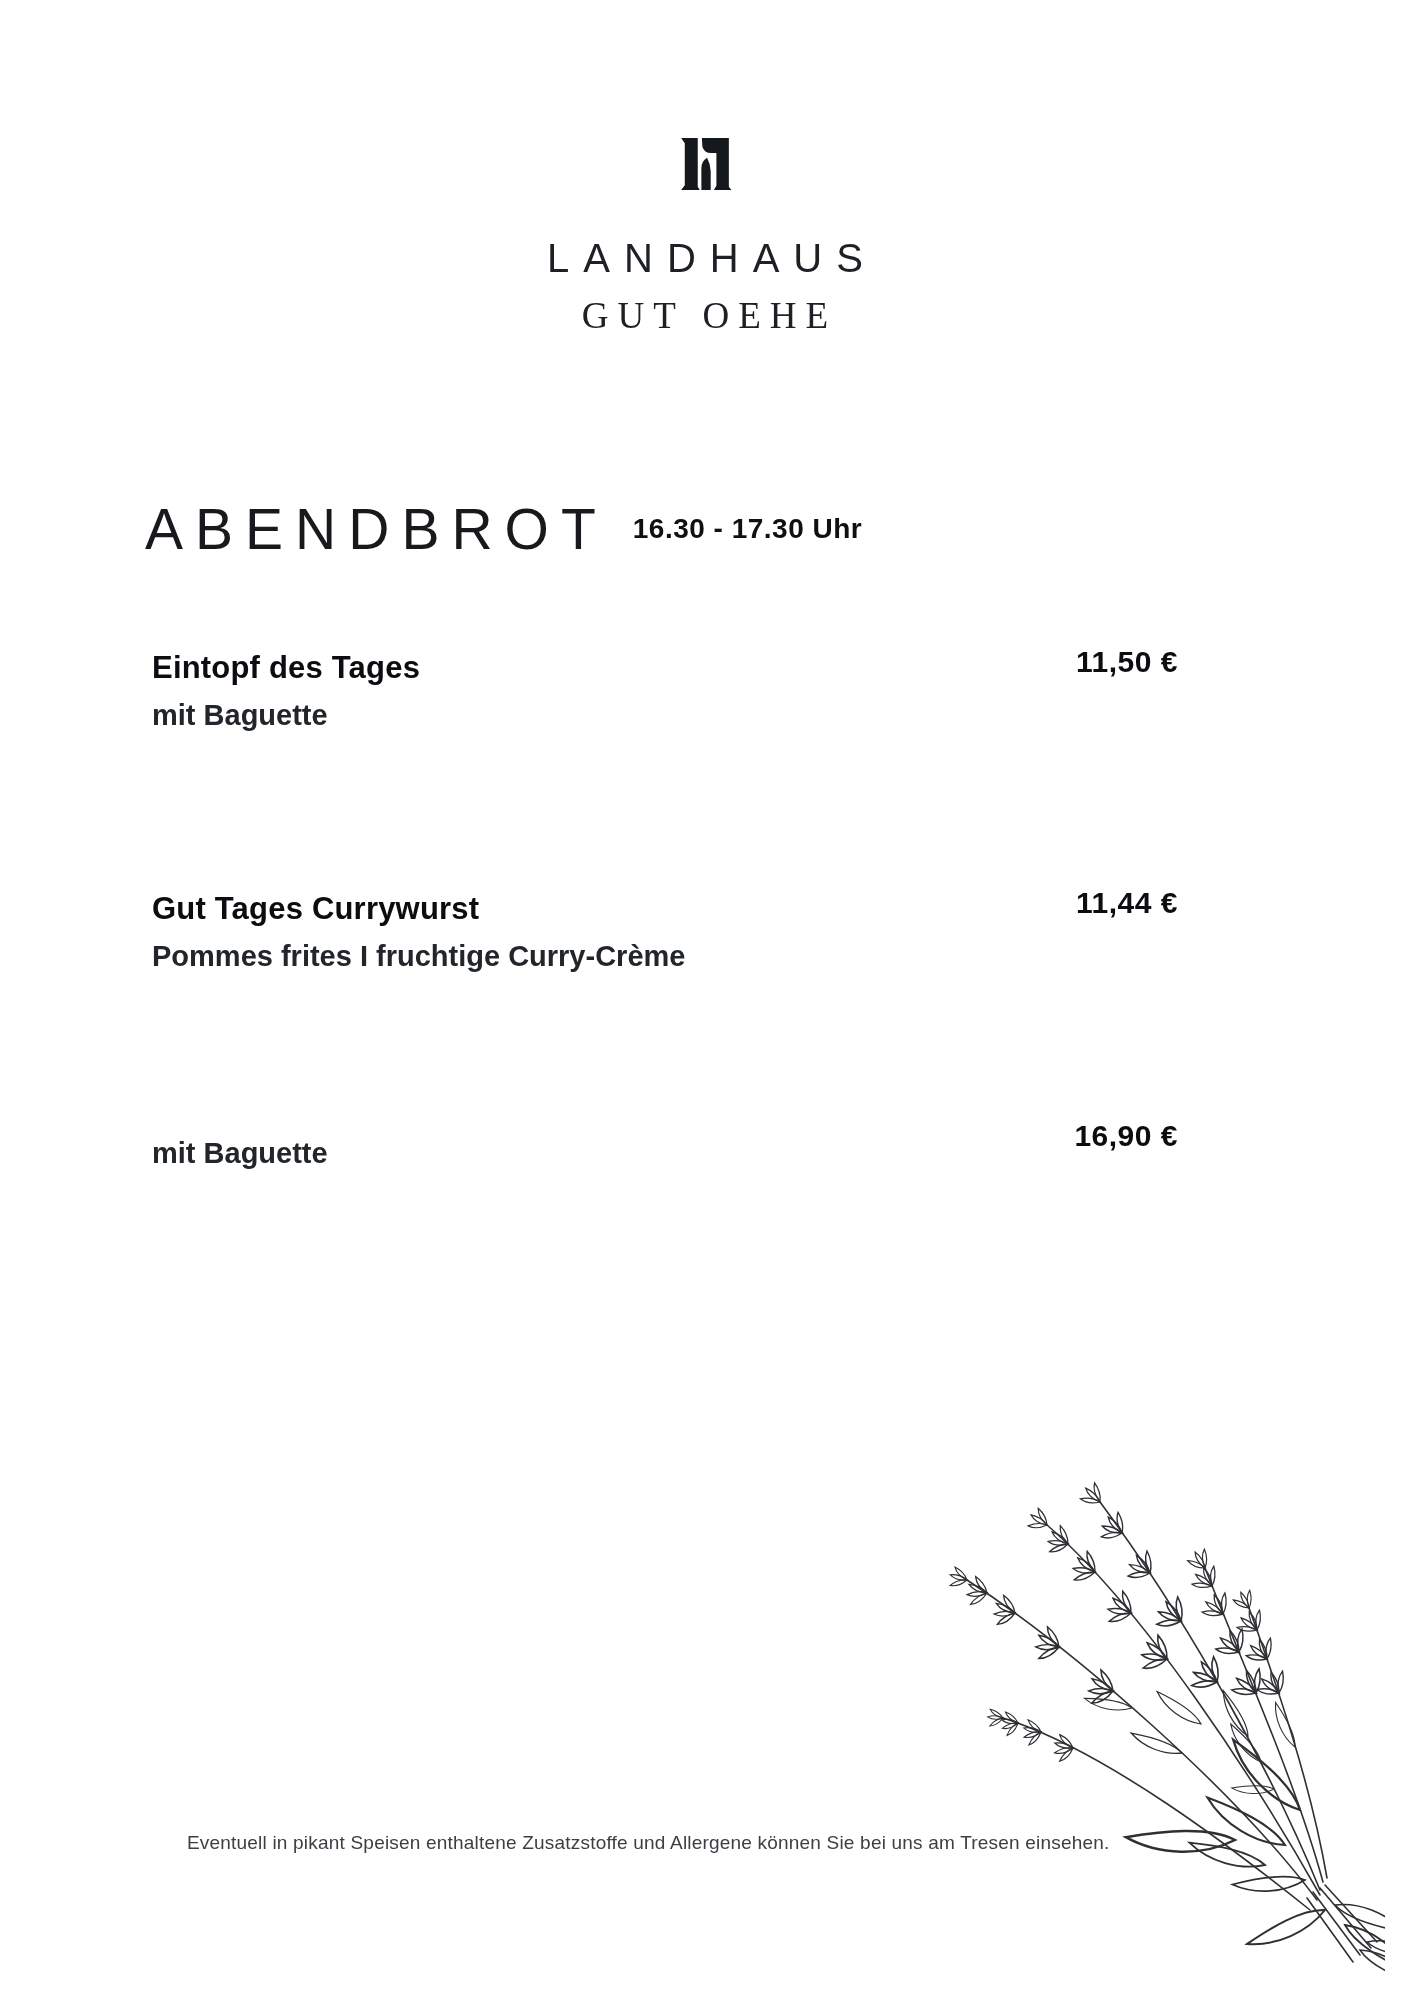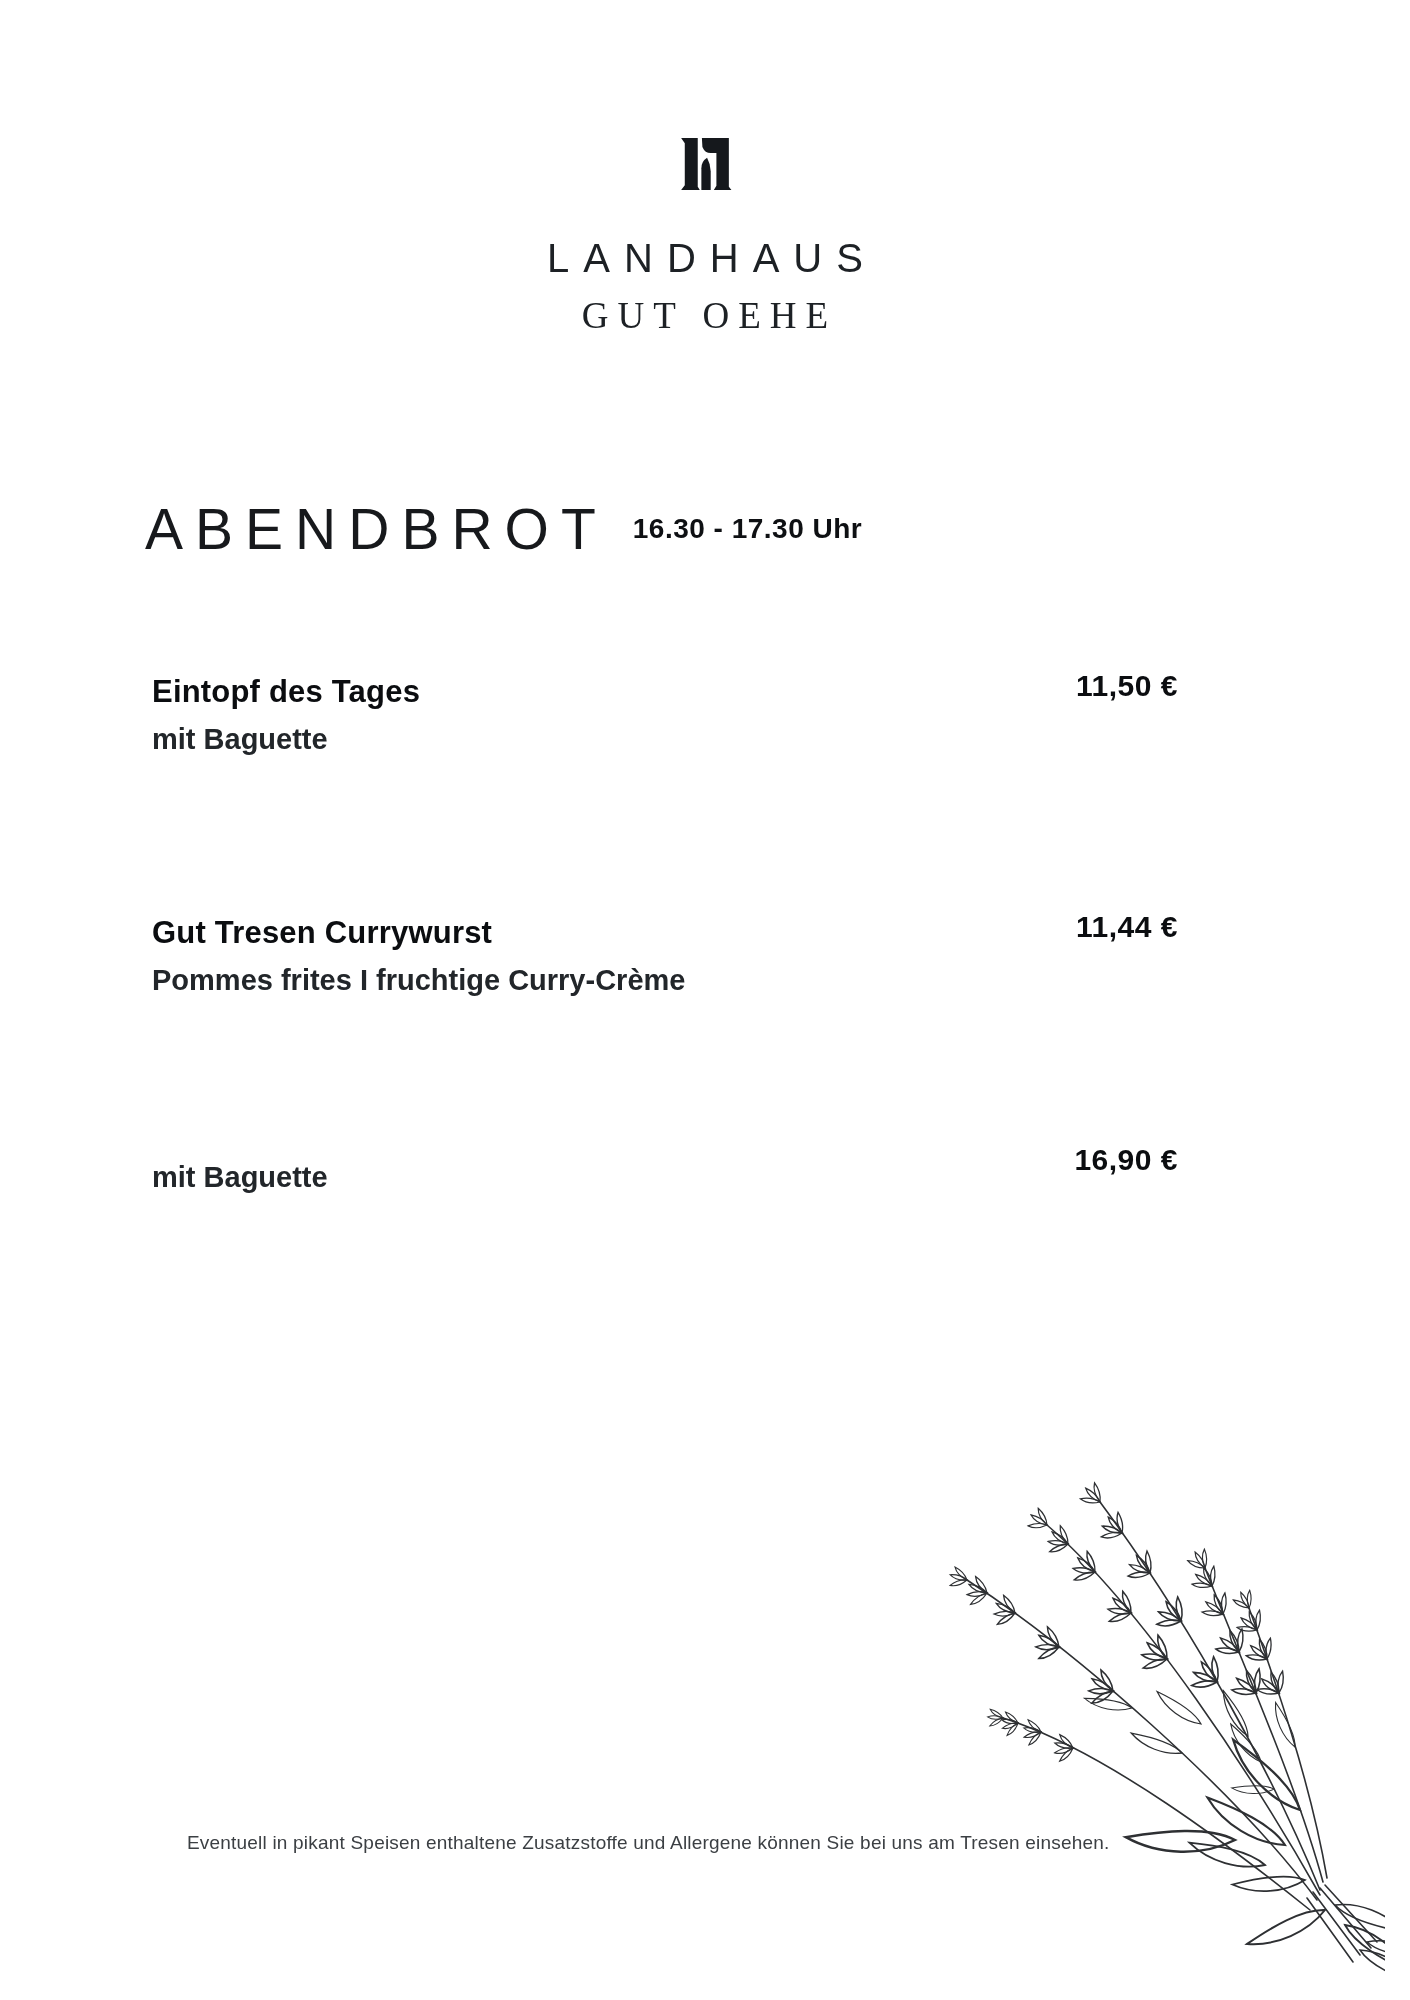--- a/index.html
+++ b/index.html
@@ -57,21 +57,20 @@
     font-weight: 700;
     letter-spacing: 0.5px;
     color: #0e1013;
   }
 
   
   .menu-item {
     position: absolute;
     left: 152px;
     right: 232px;
-    margin-top: 24px;
   }
   .menu-item.i1 { top: 650px; }
   .menu-item.i2 { top: 891px; }
   .menu-item.i3 { top: 1124px; }
   .item-name {
     font-size: 31px;
     font-weight: 700;
     letter-spacing: 0.2px;
     color: #0b0d10;
   }
@@ -139,21 +138,21 @@
   <span class="section-time">16.30 - 17.30 Uhr</span>
 </div>
 
 <div class="menu-item i1">
   <div class="item-name">Eintopf des Tages</div>
   <div class="item-desc">mit Baguette</div>
   <div class="item-price">11,50 €</div>
 </div>
 
 <div class="menu-item i2">
-  <div class="item-name">Gut Tresen Currywurst</div>
+  <div class="item-name">Gut Tages Currywurst</div>
   <div class="item-desc">Pommes frites I fruchtige Curry-Crème</div>
   <div class="item-price">11,44 €</div>
 </div>
 
 <div class="menu-item i3">
   <div class="item-desc">mit Baguette</div>
   <div class="item-price">16,90 €</div>
 </div>
 
 <div class="footer-note">Eventuell in pikant Speisen enthaltene Zusatzstoffe und Allergene können Sie bei uns am Tresen einsehen.</div>

